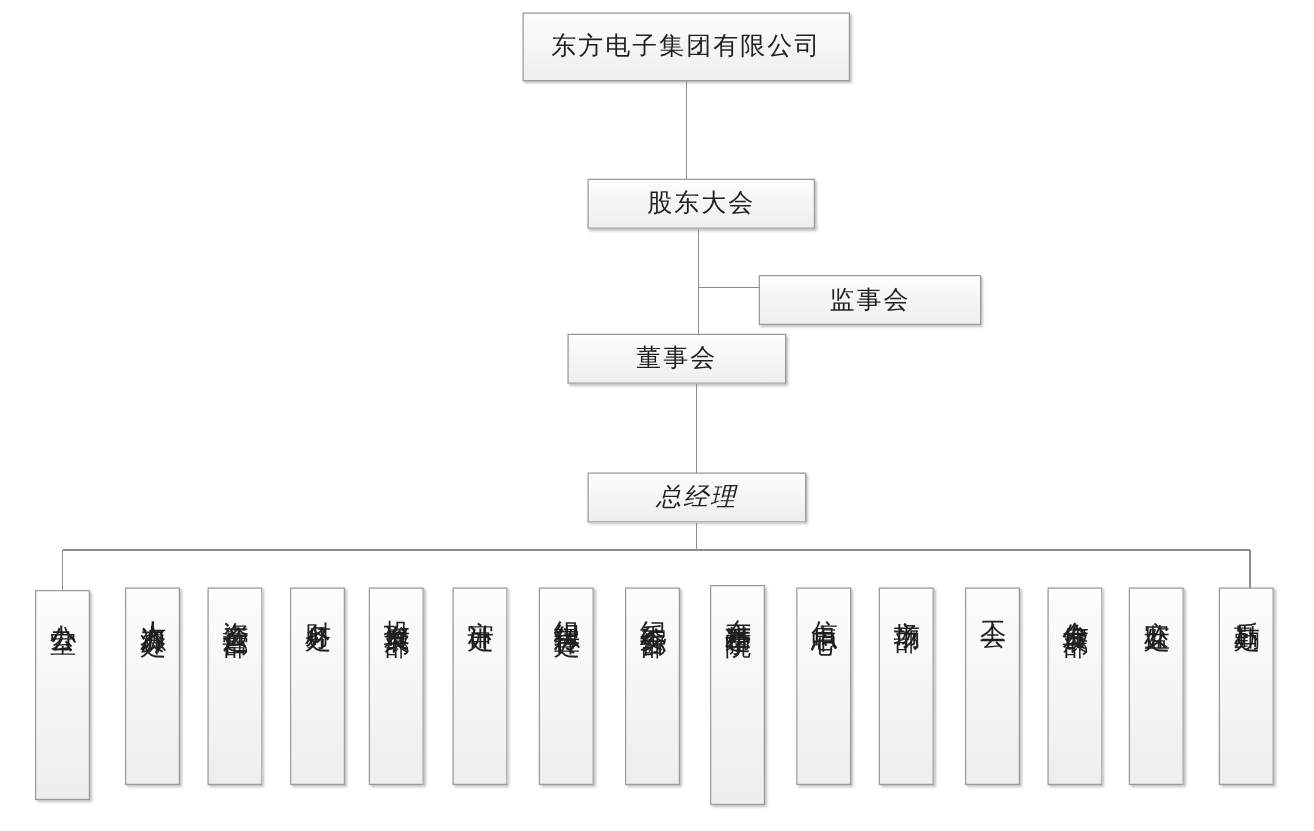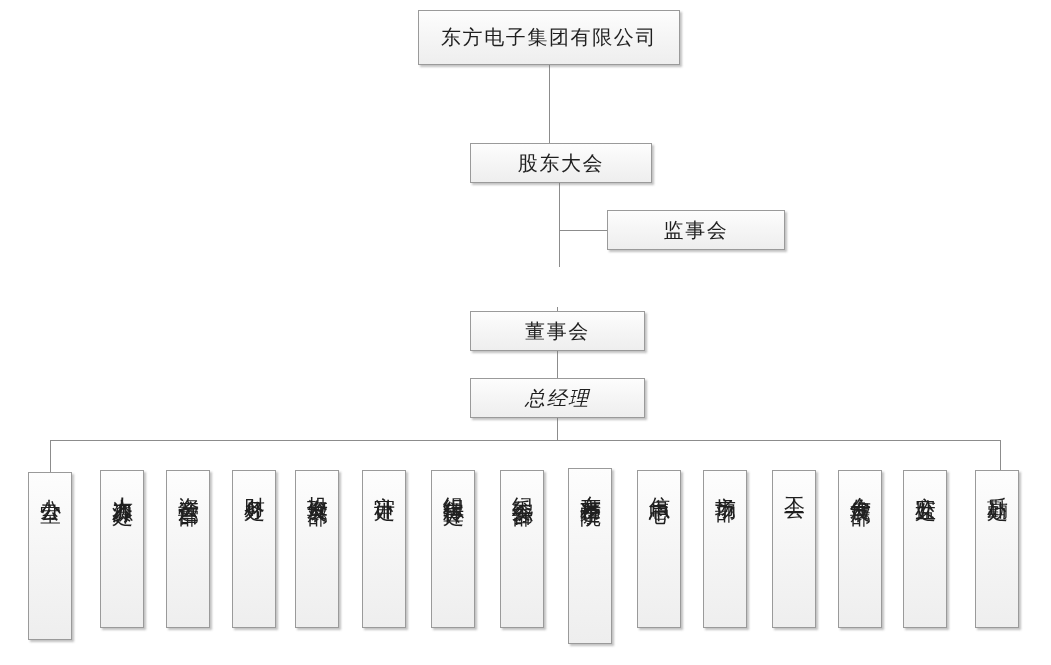--- a/index.html
+++ b/index.html
@@ -84,24 +84,24 @@
       <line x1="1000" y1="440" x2="1000" y2="470" stroke="#8c8c8c" stroke-width="1" shape-rendering="crispEdges"></line>
     </svg>
 
   <div id="node-layer">
       <div class="node horiz" style="left: 418px; top: 10px; width: 262px; height: 55px;">
         <span class="label">东方电子集团有限公司</span>
       </div>
       <div class="node horiz" style="left: 470px; top: 143px; width: 182px; height: 40px;">
         <span class="label">股东大会</span>
       </div>
-      <div class="node horiz" style="left: 607px; top: 210px; width: 178px; height: 40px;">
+      <div class="node horiz" style="left: 607px; top: 220px; width: 178px; height: 40px;">
         <span class="label">监事会</span>
       </div>
-      <div class="node horiz" style="left: 470px; top: 267px; width: 175px; height: 40px; margin-top: 44px;">
+      <div class="node horiz" style="left: 454px; top: 267px; width: 175px; height: 40px;">
         <span class="label">董事会</span>
       </div>
       <div class="node horiz" style="left: 470px; top: 378px; width: 175px; height: 40px; font-style: italic;">
         <span class="label">总经理</span>
       </div>
       <div class="node vert" style="left: 28px; top: 472px; width: 44px; height: 168px;">
         <span class="label">办公室</span>
       </div>
       <div class="node vert" style="left: 100px; top: 470px; width: 44px; height: 158px;">
         <span class="label">人力资源处</span>

